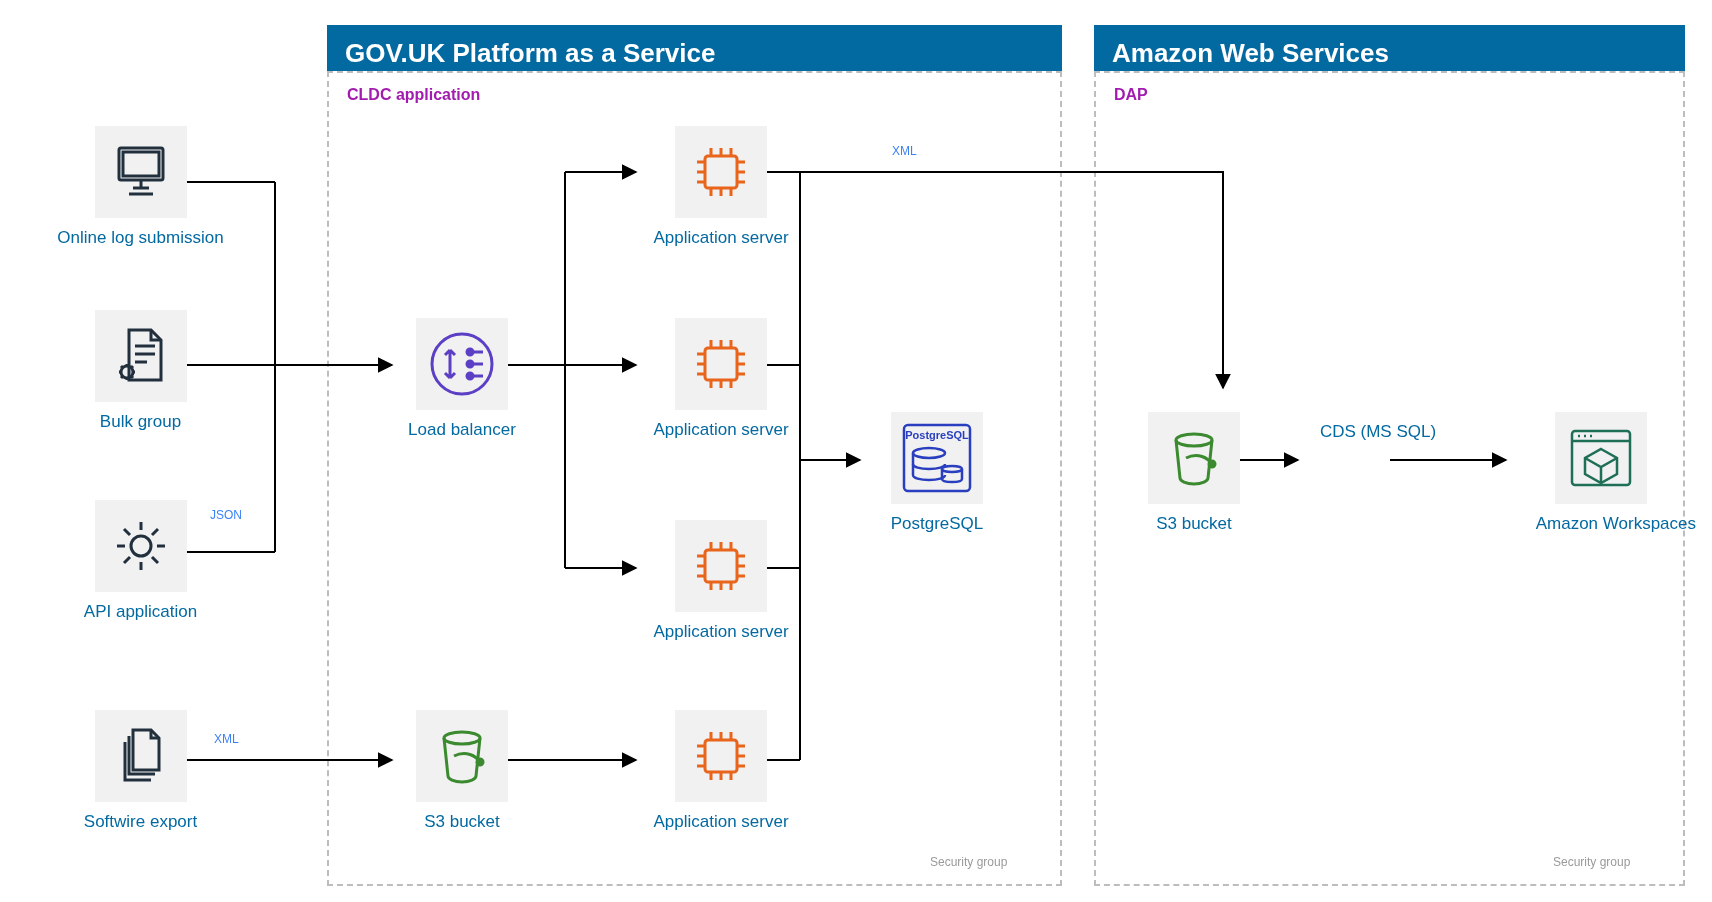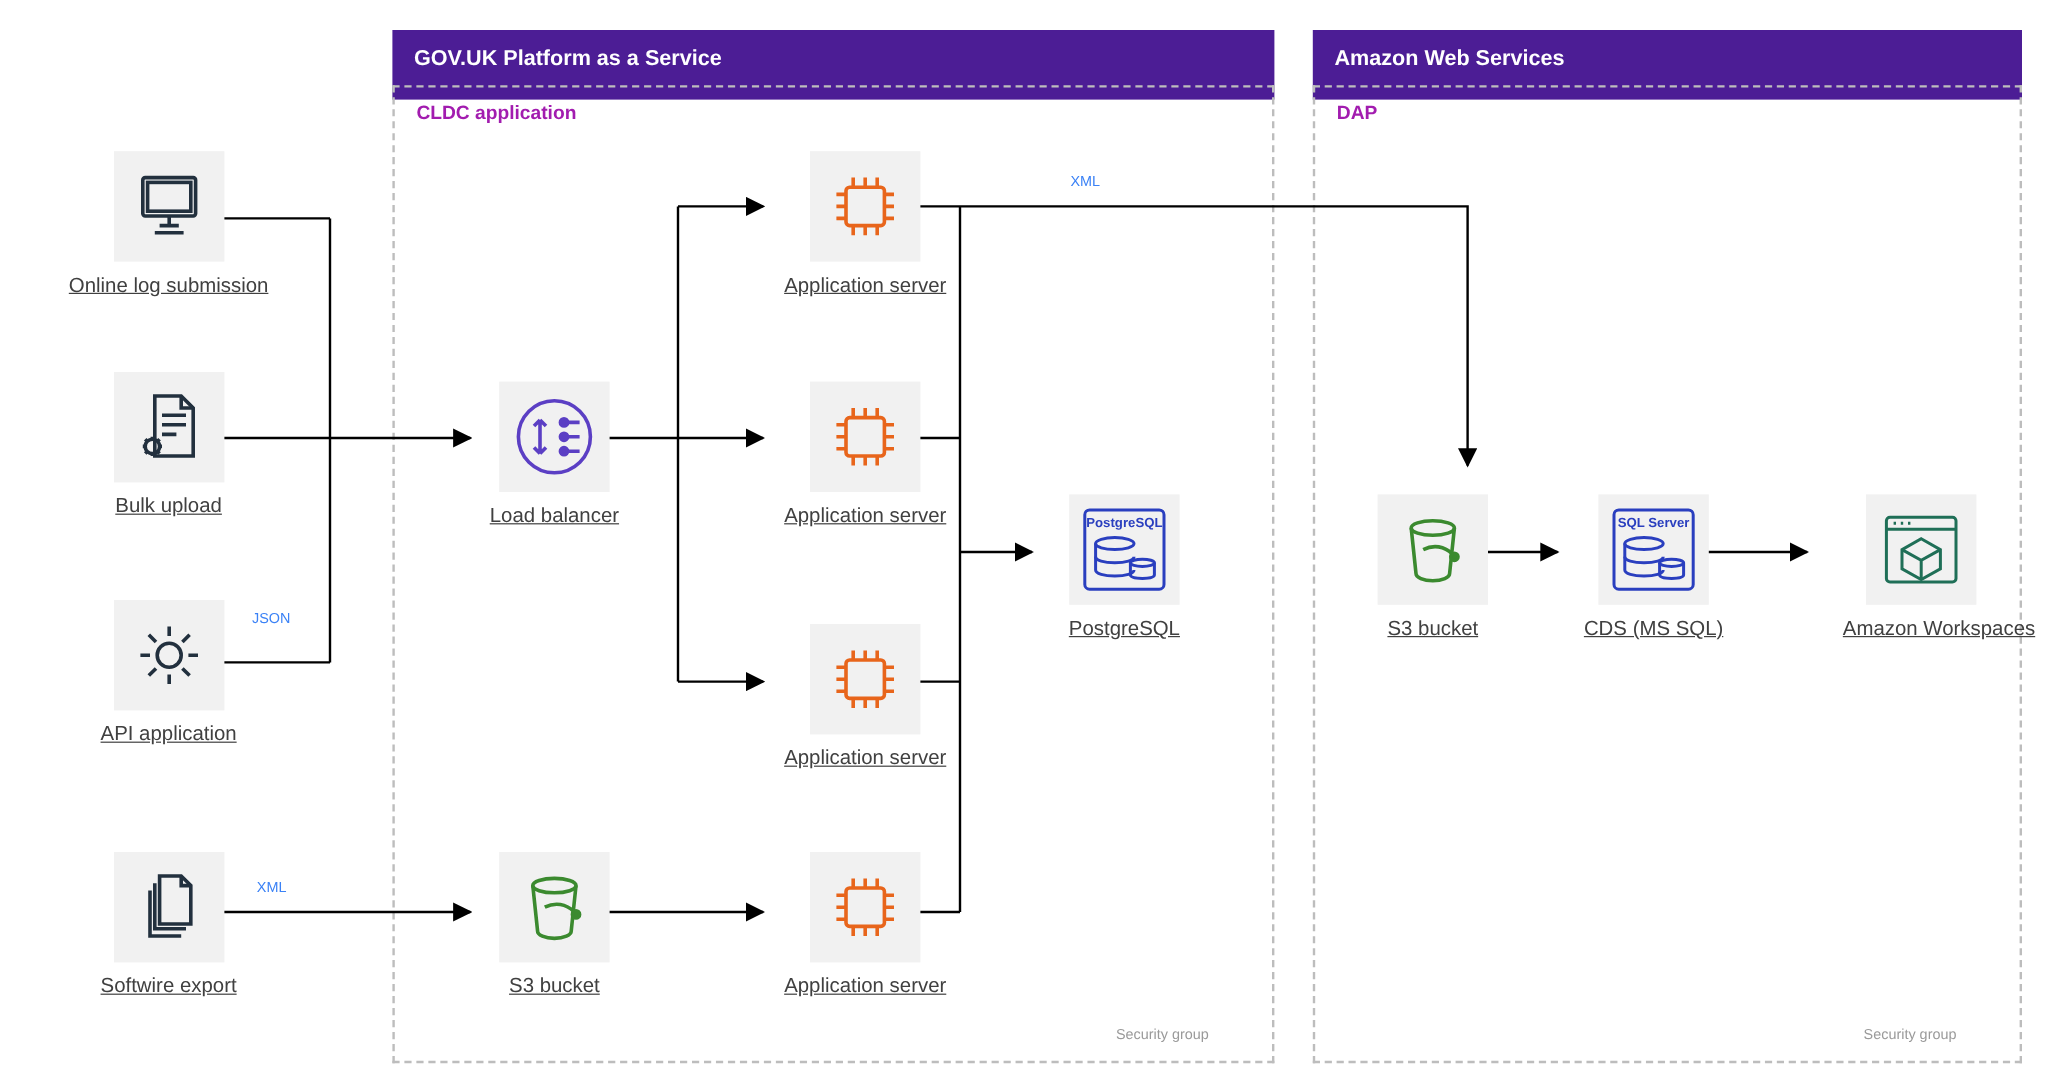--- a/index.html
+++ b/index.html
@@ -6,26 +6,26 @@
   body {
     font-family: -apple-system, BlinkMacSystemFont, "Segoe UI", Helvetica, Arial, sans-serif;
     background: #ffffff;
     width: 1712px;
     height: 902px;
     position: relative;
     color: #1a1a1a;
   }
   .region-header {
     position: absolute;
-    background: #4c1d95;
+    background: #0369a1;
     color: #fff;
     font-weight: 700;
-    font-size: 18px;
+    font-size: 26px;
     padding: 13px 18px;
-    height: 58px;
+    height: 46px;
   }
   .region-box {
     position: absolute;
     border: 2px dashed #bdbdbd;
   }
   .subtitle {
     position: absolute;
     font-size: 16px;
     font-weight: 700;
     color: #a21caf;
@@ -44,23 +44,22 @@
     height: 92px;
     background: #f1f1f1;
     display: flex;
     align-items: center;
     justify-content: center;
     margin: 0 auto;
   }
   .node-label {
     margin-top: 10px;
     font-size: 17px;
-    color: #404040;
+    color: #0369a1;
     white-space: nowrap;
-    text-decoration: underline;
   }
   svg.conn { position: absolute; top: 0; left: 0; pointer-events: none; }
   .edge-label {
     position: absolute;
     font-size: 12px;
     color: #3b82f6;
     background: rgba(255,255,255,0);
   }
 </style>
 </head>
@@ -138,21 +137,21 @@
     <svg width="64" height="64" viewBox="0 0 64 64">
         <g fill="none" stroke="#22303e" stroke-width="3">
           <path d="M20 6h22l10 10v40H20z"></path>
           <path d="M42 6v10h10"></path>
           <path d="M26 22h20M26 30h20M26 38h12"></path>
           <circle cx="18" cy="48" r="6"></circle>
           <path d="M18 40v3M18 53v3M10 48h3M23 48h3M12 42l2 2M24 54l-2-2M12 54l2-2M24 42l-2 2"></path>
         </g>
       </svg>
   </div>
-  <div class="node-label">Bulk upload</div>
+  <div class="node-label">Bulk group</div>
 </div>
 
 <div class="node" style="left:48px; top:500px; width:185px;">
   <div class="icon-box">
     <svg width="64" height="64" viewBox="0 0 64 64">
         <g fill="none" stroke="#22303e" stroke-width="3">
           <circle cx="32" cy="32" r="10"></circle>
           <path d="M32 8v8M32 48v8M8 32h8M48 32h8M15 15l6 6M43 43l6 6M49 15l-6 6M21 43l-6 6"></path>
         </g>
       </svg>
@@ -276,33 +275,20 @@
           <path d="M14 14l4 38c0 3 6 6 14 6s14-3 14-6l4-38"></path>
           <path d="M24 32c12-6 22 0 26 6"></path>
           <circle cx="50" cy="38" r="3" fill="#3b8a2f"></circle>
         </g>
       </svg>
   </div>
   <div class="node-label">S3 bucket</div>
 </div>
 
 <div class="node" style="left:1298px; top:412px; width:160px;">
-  <div class="icon-box">
-    <svg width="82" height="82" viewBox="0 0 82 82">
-        <g fill="none" stroke="#2a3fbf" stroke-width="2.5">
-          <rect x="8" y="8" width="66" height="66" rx="4"></rect>
-          <text x="41" y="22" text-anchor="middle" font-size="11" fill="#2a3fbf" stroke="none" font-weight="600">SQL Server</text>
-          <ellipse cx="33" cy="36" rx="16" ry="5"></ellipse>
-          <path d="M17 36v22c0 3 7 5 16 5s16-2 16-5"></path>
-          <path d="M17 47c0 3 7 5 16 5s16-2 16-5"></path>
-          <ellipse cx="56" cy="52" rx="10" ry="3"></ellipse>
-          <path d="M46 52v10c0 2 4 3 10 3s10-1 10-3V52"></path>
-        </g>
-      </svg>
-  </div>
   <div class="node-label">CDS (MS SQL)</div>
 </div>
 
 <div class="node" style="left:1506px; top:412px; width:190px;">
   <div class="icon-box">
     <svg width="70" height="70" viewBox="0 0 70 70">
         <g fill="none" stroke="#1f6f57" stroke-width="2.5">
           <rect x="6" y="8" width="58" height="54" rx="3"></rect>
           <path d="M6 18h58M12 13h2M18 13h2M24 13h2"></path>
           <path d="M35 26l16 9v16l-16 9-16-9V35z"></path>

